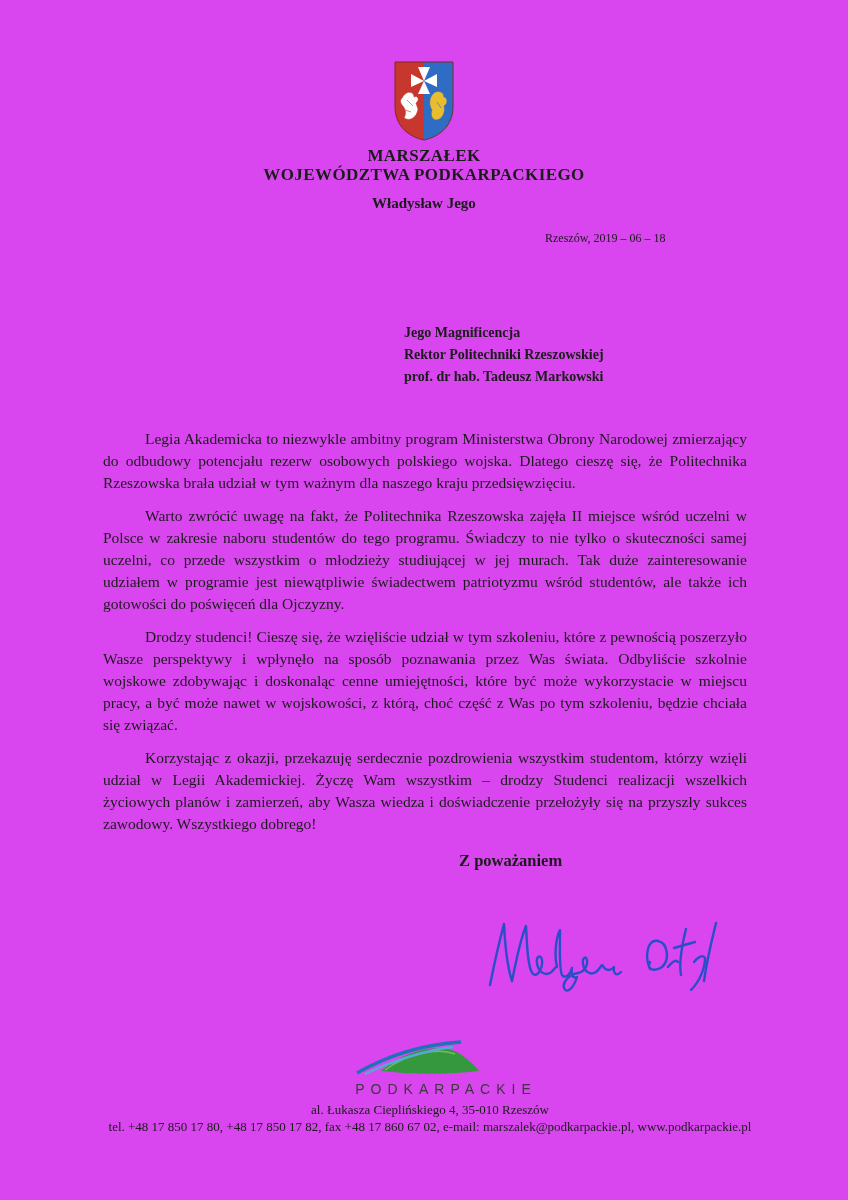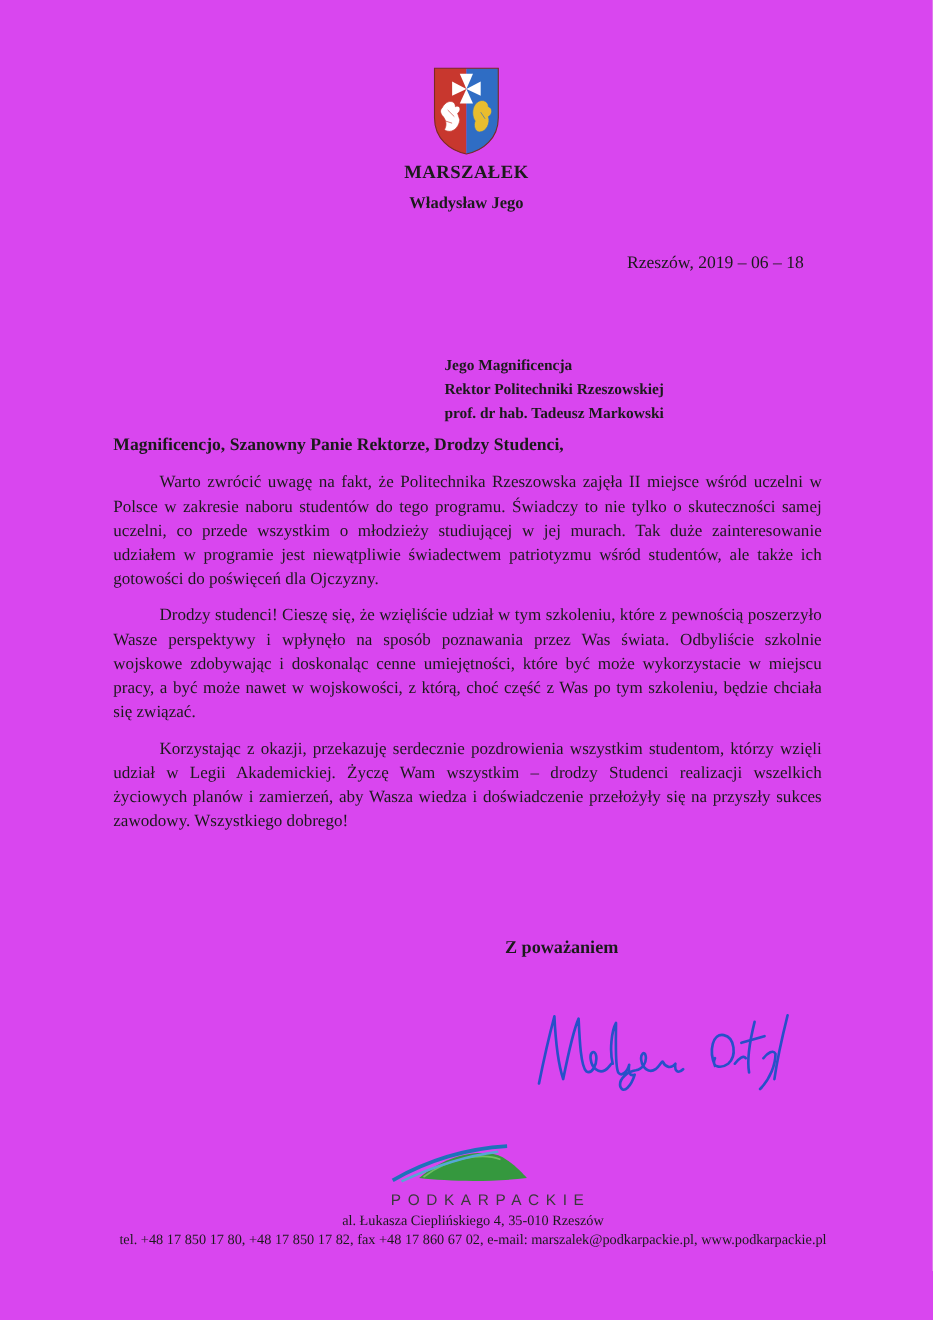--- a/index.html
+++ b/index.html
@@ -16,22 +16,22 @@
   
   .letterhead {
     position:absolute; top:60px; left:0; right:0;
     text-align:center;
   }
   .crest { display:inline-block; }
   .org-line { font-weight:bold; font-size:17px; letter-spacing:0.4px; line-height:19px; }
   .sender-name { font-weight:bold; font-size:15px; margin-top:11px; }
   
   .dateline {
-    position:absolute; top:231px; left:570px;
-    font-size:16px;
+    position:absolute; top:231px; left:545px;
+    font-size:12px;
   }
   
   .addressee {
     position:absolute; top:322px; left:404px;
     font-weight:bold; font-size:14px; line-height:22px;
   }
   
   .salutation {
     position:absolute; top:396px; left:103px;
     font-weight:bold; font-size:16px;
@@ -86,34 +86,35 @@
         </g>
 
         <path d="M9,38 C13,30 21,31 21,37 C25,35 27,40 23,43 L25,49 C24,57 17,62 11,58 C14,53 12,48 9,45 C7,42 7,40 9,38 Z M14,40 L20,46 M12,50 L18,52" fill="#ffffff" stroke="#c8372e" stroke-width="0.6"></path>
 
         <path d="M39,35 C43,29 51,31 51,37 C55,38 55,44 51,46 C53,52 49,60 43,60 C39,60 37,54 39,50 C36,46 36,39 39,35 Z M44,42 L48,48" fill="#e9bd2e" stroke="#2f6dc4" stroke-width="0.6"></path>
 
         <path d="M2,2 H60 V47 C60,66 46,77 31,80 C16,77 2,66 2,47 Z" fill="none" stroke="#7a2a24" stroke-width="1"></path>
       </svg>
     </span>
     <div class="org-line">MARSZAŁEK</div>
+    <div class="org-line">WOJEWÓDZTWA PODKARPACKIEGO</div>
     <div class="sender-name">Władysław Jego</div>
   </div>
 
   <div class="dateline">Rzeszów, 2019 – 06 – 18</div>
 
   <div class="addressee">
     <div>Jego Magnificencja</div>
     <div>Rektor Politechniki Rzeszowskiej</div>
     <div>prof. dr hab. Tadeusz Markowski</div>
   </div>
 
-  <div class="salutation">Magnificencjo, Szanowny Panie Rektorze, Drodzy Studenci,</div>
 
   <div class="body-text">
+    <p class="para">Legia Akademicka to niezwykle ambitny program Ministerstwa Obrony Narodowej zmierzający do odbudowy potencjału rezerw osobowych polskiego wojska. Dlatego cieszę się, że Politechnika Rzeszowska brała udział w tym ważnym dla naszego kraju przedsięwzięciu.</p>
     <p class="para">Warto zwrócić uwagę na fakt, że Politechnika Rzeszowska zajęła II miejsce wśród uczelni w Polsce w zakresie naboru studentów do tego programu. Świadczy to nie tylko o skuteczności samej uczelni, co przede wszystkim o młodzieży studiującej w jej murach. Tak duże zainteresowanie udziałem w programie jest niewątpliwie świadectwem patriotyzmu wśród studentów, ale także ich gotowości do poświęceń dla Ojczyzny.</p>
     <p class="para">Drodzy studenci! Cieszę się, że wzięliście udział w tym szkoleniu, które z pewnością poszerzyło Wasze perspektywy i wpłynęło na sposób poznawania przez Was świata. Odbyliście szkolnie wojskowe zdobywając i doskonaląc cenne umiejętności, które być może wykorzystacie w miejscu pracy, a być może nawet w wojskowości, z którą, choć część z Was po tym szkoleniu, będzie chciała się związać.</p>
     <p class="para">Korzystając z okazji, przekazuję serdecznie pozdrowienia wszystkim studentom, którzy wzięli udział w Legii Akademickiej. Życzę Wam wszystkim – drodzy Studenci realizacji wszelkich życiowych planów i zamierzeń, aby Wasza wiedza i doświadczenie przełożyły się na przyszły sukces zawodowy. Wszystkiego dobrego!</p>
   </div>
 
   <div class="closing">Z poważaniem</div>
 
   <div class="signature">
     <svg width="250" height="100" viewBox="0 0 250 100" aria-hidden="true">
       <g fill="none" stroke="#2750c8" stroke-width="2.4" stroke-linecap="round" stroke-linejoin="round">

